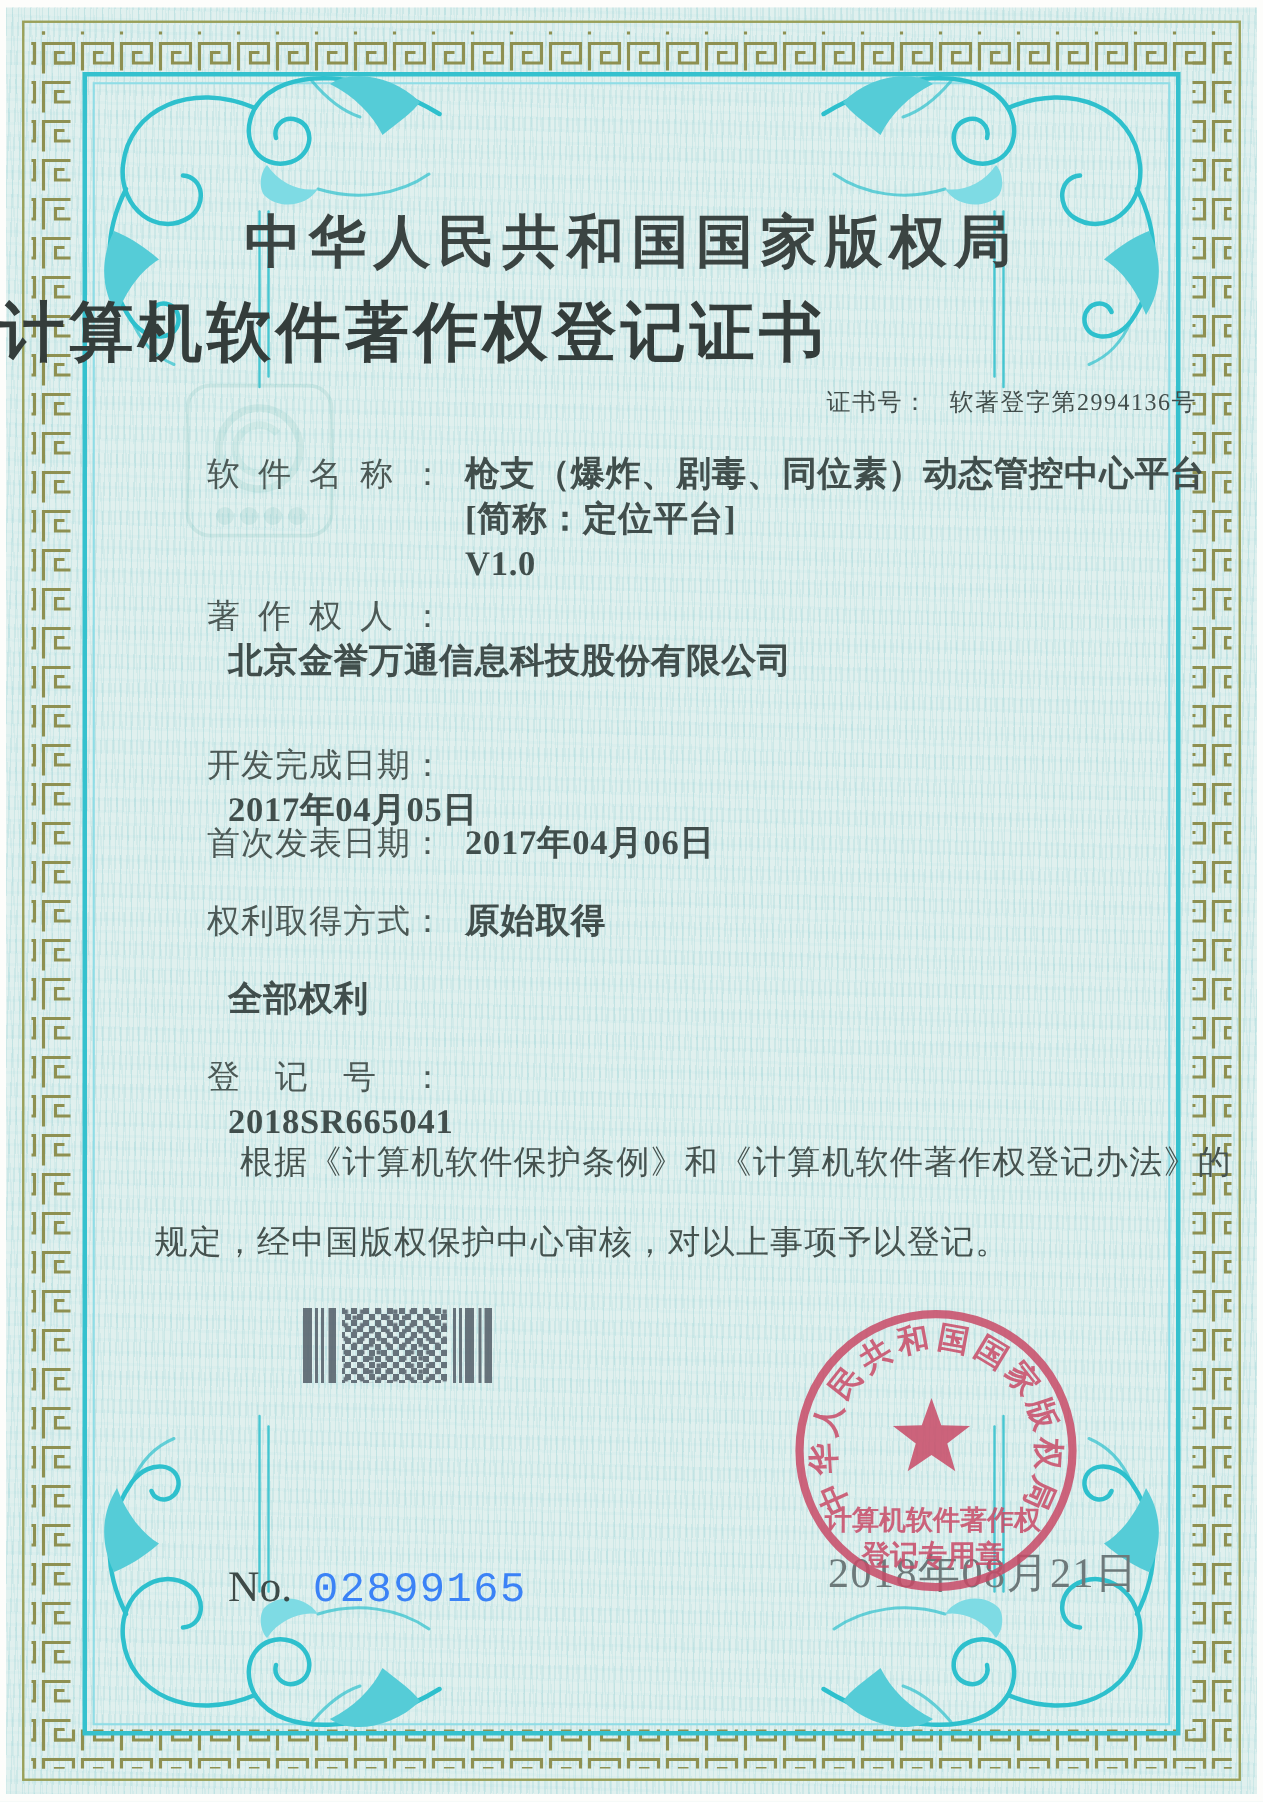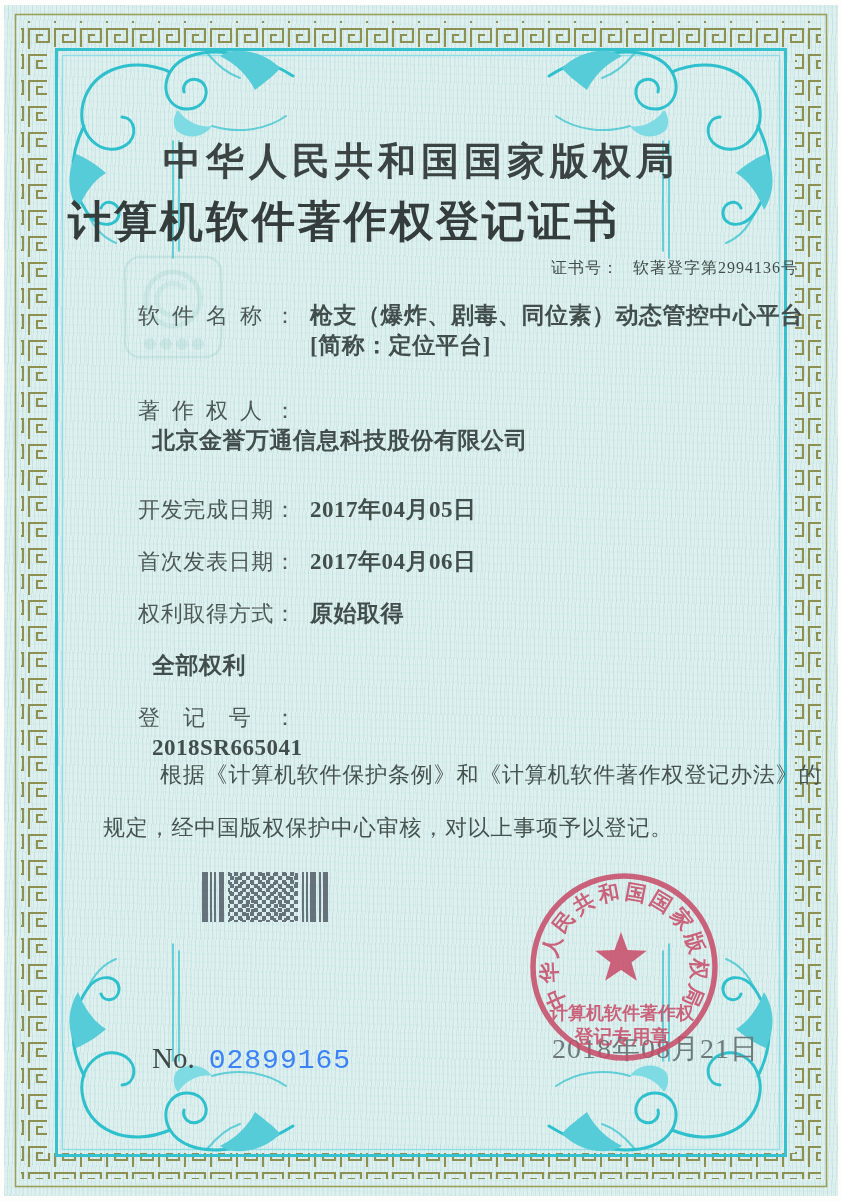--- a/index.html
+++ b/index.html
@@ -16,41 +16,41 @@
   }
 
   .abs { position:absolute; }
   svg.layer { position:absolute; left:0; top:0; pointer-events:none; }
 
   .title-authority {
     position:absolute; left:0; top:136px; width:842px; text-align:center;
     font-size:38px; font-weight:bold; letter-spacing:5px; color:#3b4442;
   }
   .title-cert {
-    position:absolute; left:0; top:193px; width:688px; text-align:center;
+    position:absolute; left:0; top:193px; width:688px; text-align:left;
     font-size:43px; font-weight:bold; letter-spacing:3px; color:#343d3b;
   }
   .cert-no {
     position:absolute; top:258px; right:44px; font-size:16px; color:#414d4b;
     letter-spacing:1px;
     font-family:Liberation Serif, serif;
   }
   .cert-no .v { margin-left:14px; }
 
   .row { position:absolute; left:138px; display:flex; align-items:flex-start; color:#45524f; }
   .row .lbl {
     display:inline-block; width:158px; font-size:22px; line-height:30px;
     text-align:justify; text-align-last:justify; color:#4c5956; white-space:nowrap;
   }
   .row .val { font-size:23px; line-height:30px; padding-left:14px; color:#414e4c; letter-spacing:.5px;font-weight:bold; }
   .row .val .sub { display:block; }
 
   .r-name  { top:301px; }
   .r-owner { top:396px;flex-direction:column; }
-  .r-dev   { top:495px; }
+  .r-dev   { top:495px;flex-direction:column; }
   .r-pub   { top:547px; }
   .r-acq   { top:599px; }
   .r-scope { top:651px; }
   .r-reg   { top:703px;flex-direction:column; }
 
   .stmt1 { position:absolute; left:160px; top:760px; font-size:22px; letter-spacing:.8px; color:#45524f; }
   .stmt2 { position:absolute; left:103px; top:813px; font-size:22px; letter-spacing:.8px; color:#45524f; }
 
   .serial { position:absolute; left:152px; top:1042px; font-size:29px; color:#3e4a48; }
   .serial .num {
@@ -129,20 +129,21 @@
 
 <div class="cert-no">
   <span>证书号：</span><span class="v">软著登字第2994136号</span>
 </div>
 
 <div class="row r-name">
   <span class="lbl">软件名称：</span>
   <span class="val">
     <span class="sub">枪支（爆炸、剧毒、同位素）动态管控中心平台</span>
     <span class="sub">[简称：定位平台]</span>
+    <span class="sub">V1.0</span>
   </span>
 </div>
 
 <div class="row r-owner">
   <span class="lbl">著作权人：</span>
   <span class="val">北京金誉万通信息科技股份有限公司</span>
 </div>
 
 <div class="row r-dev">
   <span class="lbl">开发完成日期：</span>

